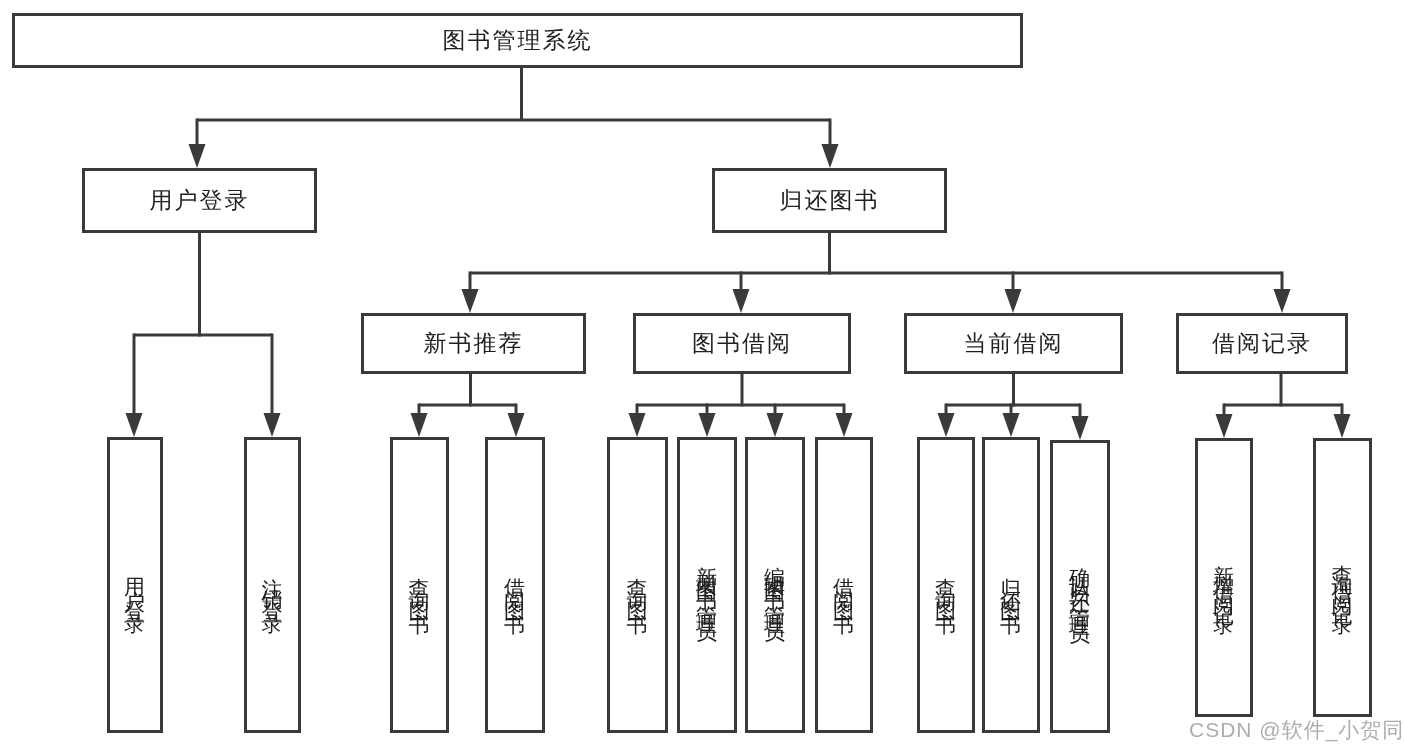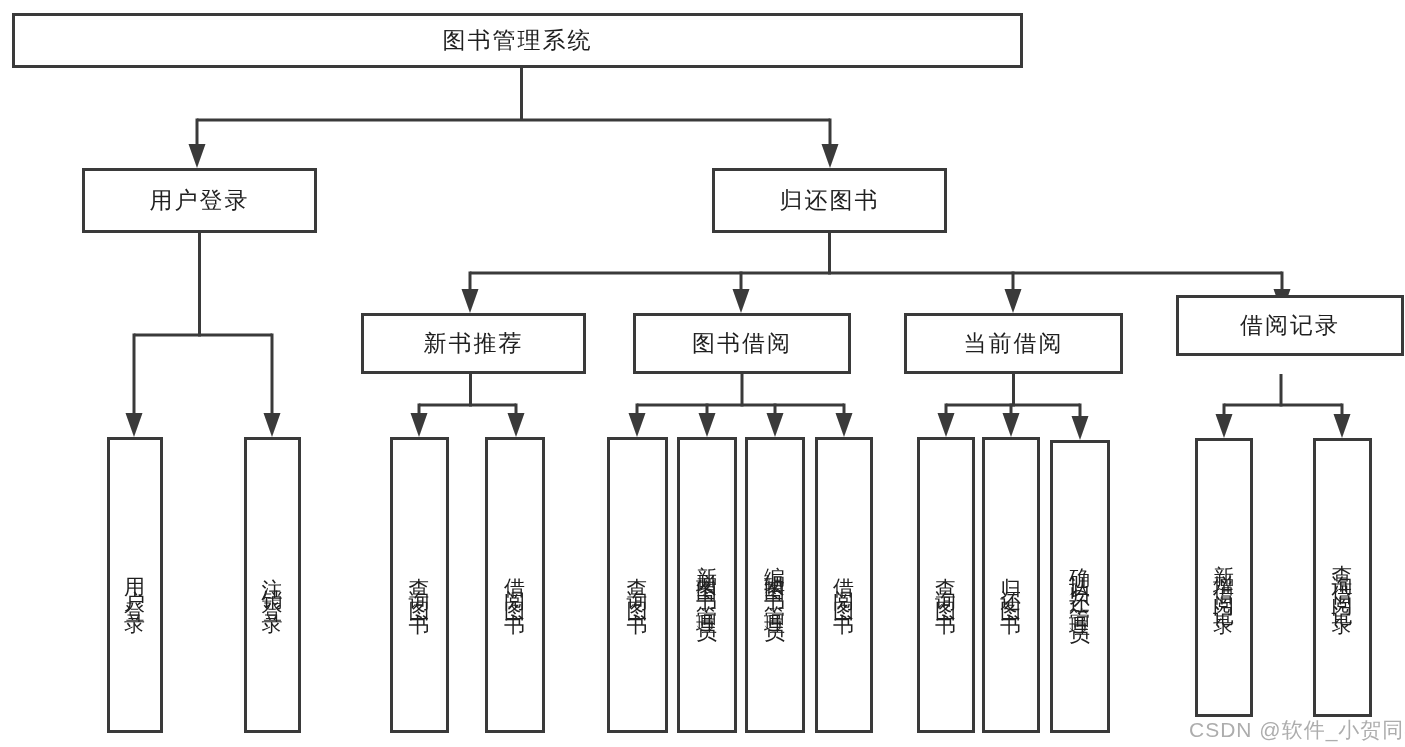--- a/index.html
+++ b/index.html
@@ -135,21 +135,21 @@
 
   <div class="node h-node" style="left:361px;top:313px;width:225px;height:61px">
     <span>新书推荐</span>
   </div>
   <div class="node h-node" style="left:904px;top:313px;width:219px;height:61px">
     <span>当前借阅</span>
   </div>
   <div class="node h-node" style="left:633px;top:313px;width:218px;height:61px">
     <span>图书借阅</span>
   </div>
-  <div class="node h-node" style="left:1176px;top:295px;width:228px;height:61px">
+  <div class="node h-node" style="left:1176px;top:313px;width:172px;height:61px">
     <span>借阅记录</span>
   </div>
 
   <div class="node v-node" style="left:107px;top:437px;width:56px;height:296px">
     <span>用户登录</span>
   </div>
   <div class="node v-node" style="left:244px;top:437px;width:57px;height:296px">
     <span>注销登录</span>
   </div>
 

